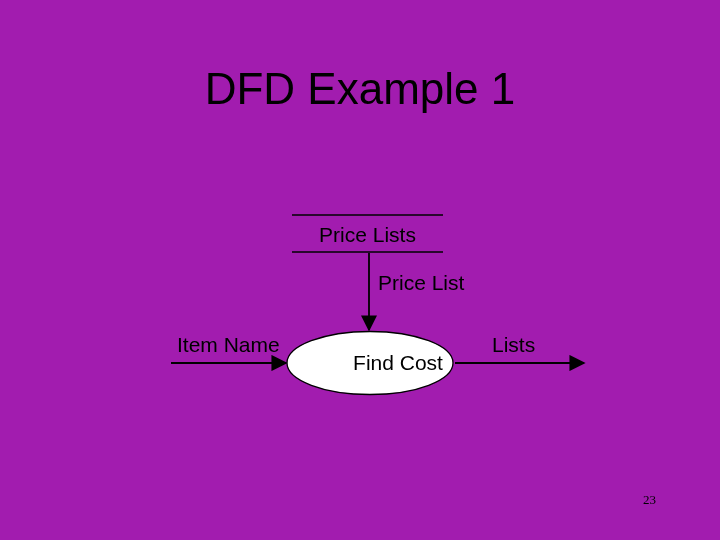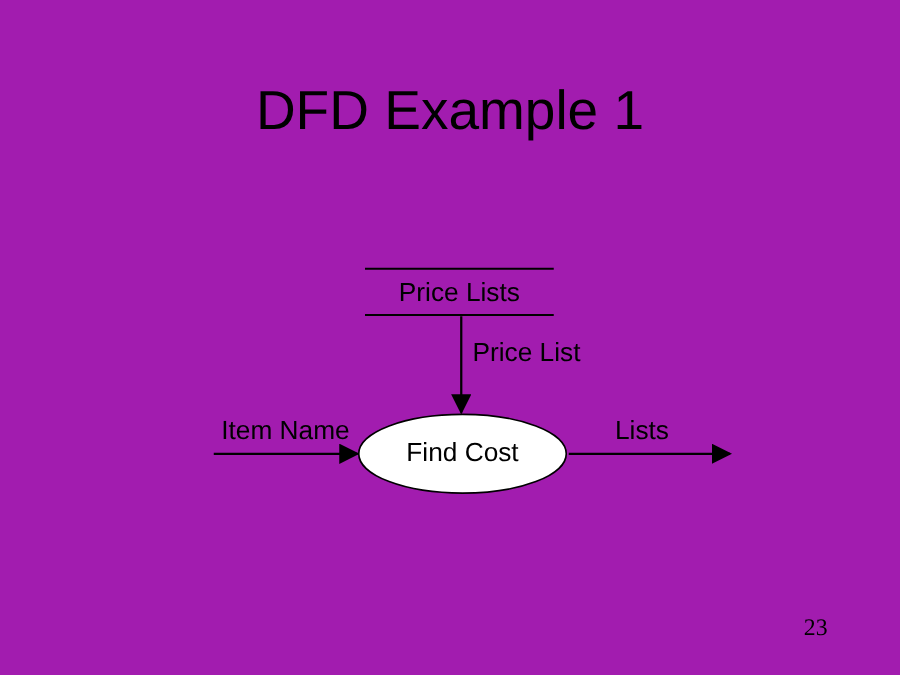--- a/index.html
+++ b/index.html
@@ -54,31 +54,32 @@
   }
   .label-item-name {
     left: 177px;
     top: 333px;
   }
   .label-find-cost {
     left: 287px;
     top: 351px;
     width: 166px;
     text-align: center;
+    padding-left: 28px;
   }
   .label-cost {
     left: 492px;
     top: 333px;
   }
   .page-number {
     position: absolute;
     left: 643px;
     top: 492px;
     font-family: "Liberation Serif", serif;
-    font-size: 19px;
+    font-size: 13px;
     color: #000000;
   }
 </style>
 </head>
 <body>
 
 <div class="slide">
 
   <div class="slide-title">DFD Example 1</div>
 

